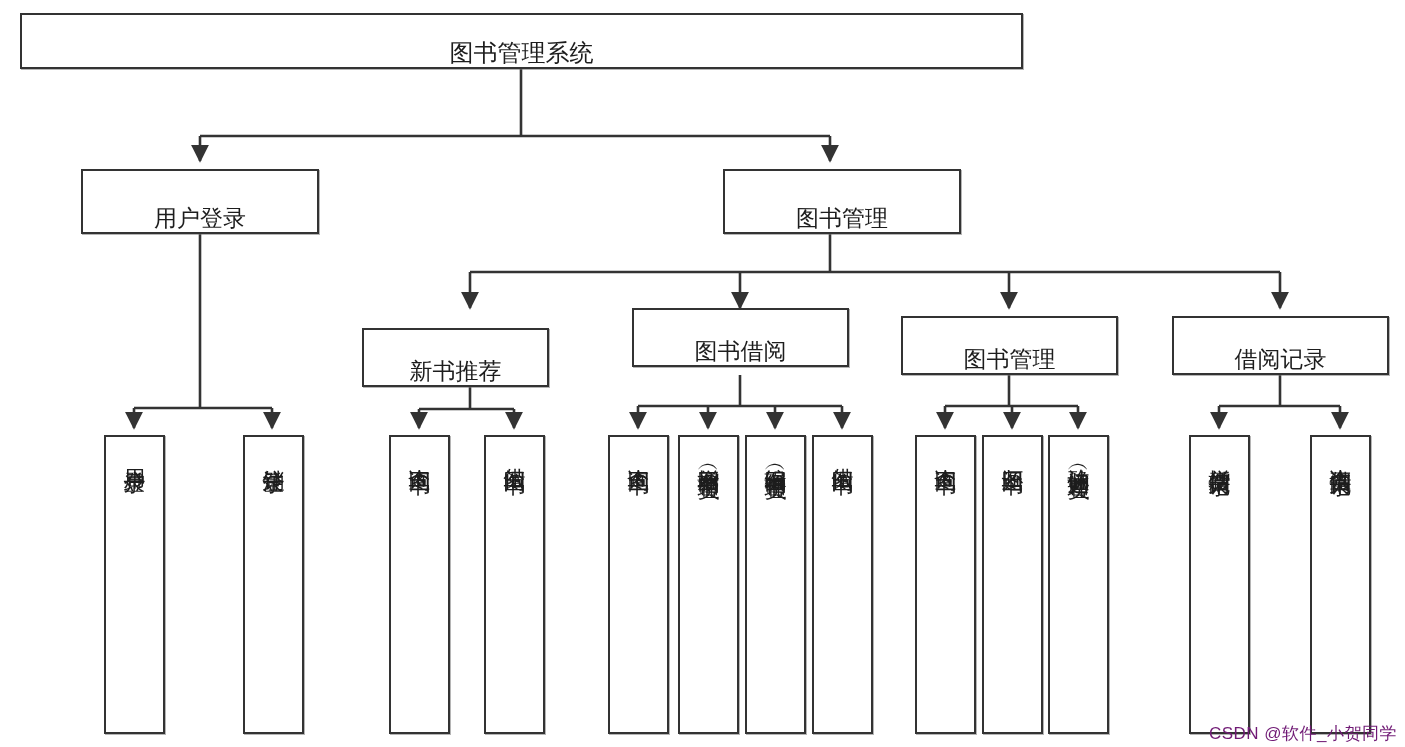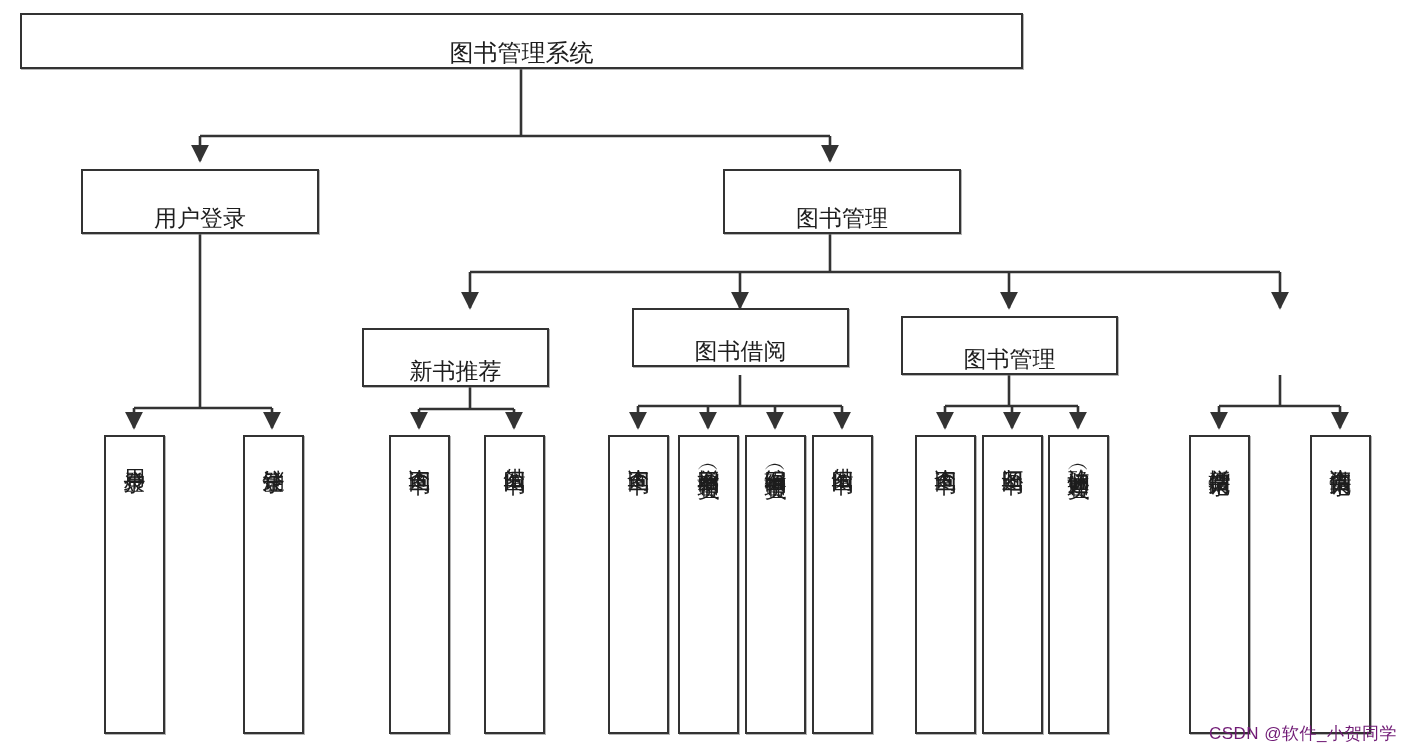--- a/index.html
+++ b/index.html
@@ -117,20 +117,23 @@
 
   <div class="node horiz" style="left:362px;top:328px;width:187px;height:59px;">
     <span class="label">新书推荐</span>
   </div>
   <div class="node horiz" style="left:632px;top:308px;width:217px;height:59px;">
     <span class="label">图书借阅</span>
   </div>
   <div class="node horiz" style="left:901px;top:316px;width:217px;height:59px;">
     <span class="label">图书管理</span>
   </div>
+  <div class="node horiz" style="left:1172px;top:316px;width:217px;height:59px;">
+    <span class="label">借阅记录</span>
+  </div>
 
   <div class="node vert" style="left:104px;top:435px;width:61px;height:299px;">
     <span class="label">用户登录</span>
   </div>
   <div class="node vert" style="left:243px;top:435px;width:61px;height:299px;">
     <span class="label">注销登录</span>
   </div>
   <div class="node vert" style="left:389px;top:435px;width:61px;height:299px;">
     <span class="label">查询图书</span>
   </div>

